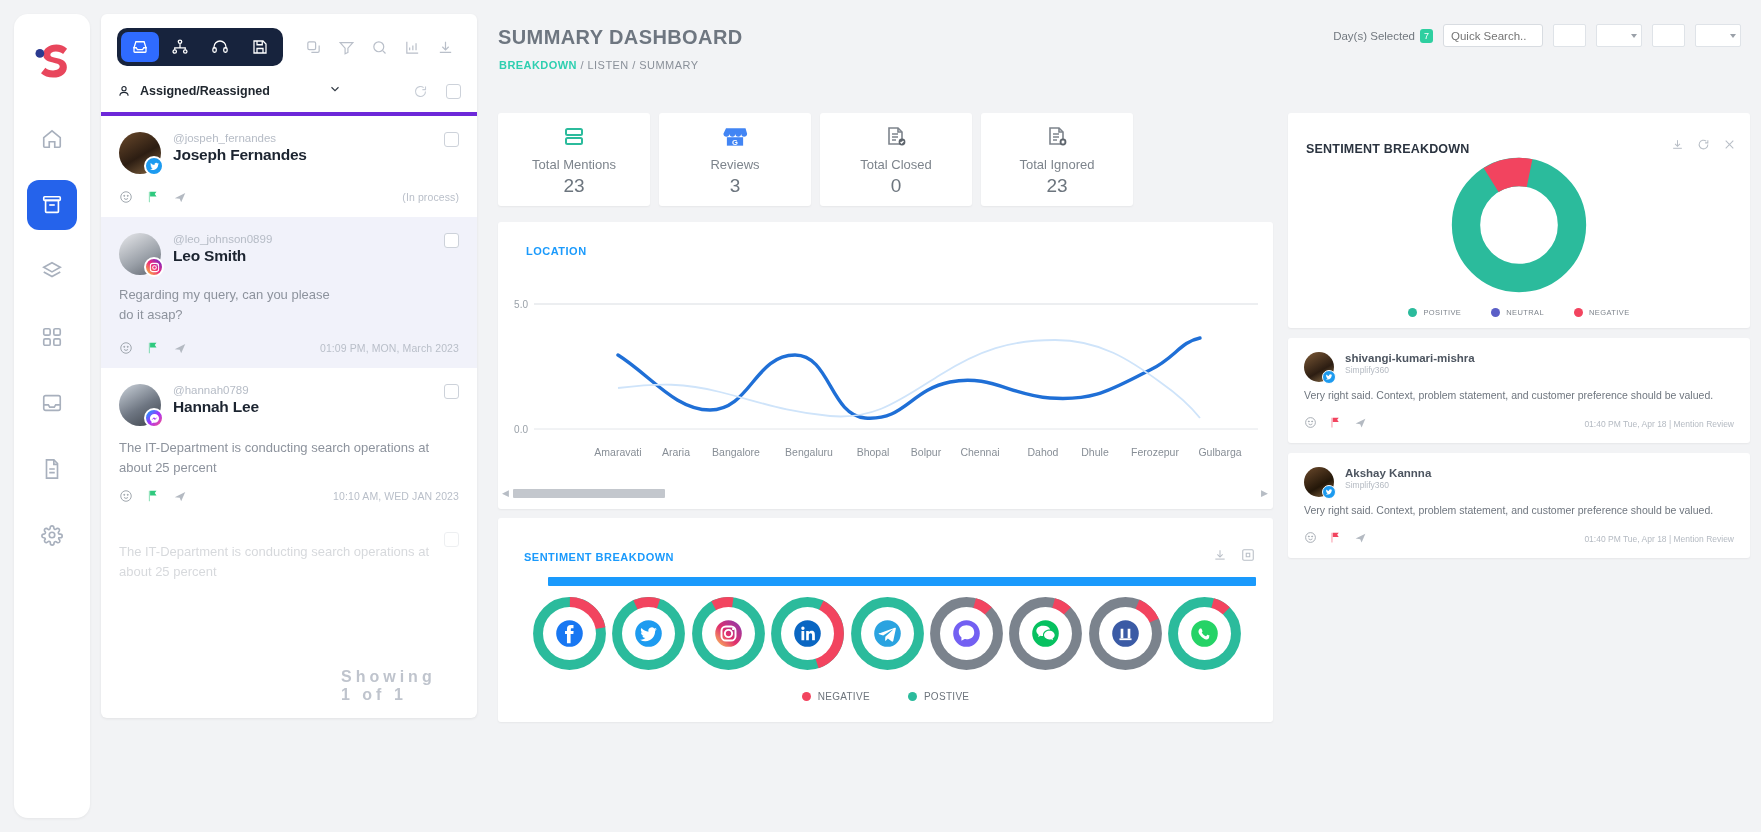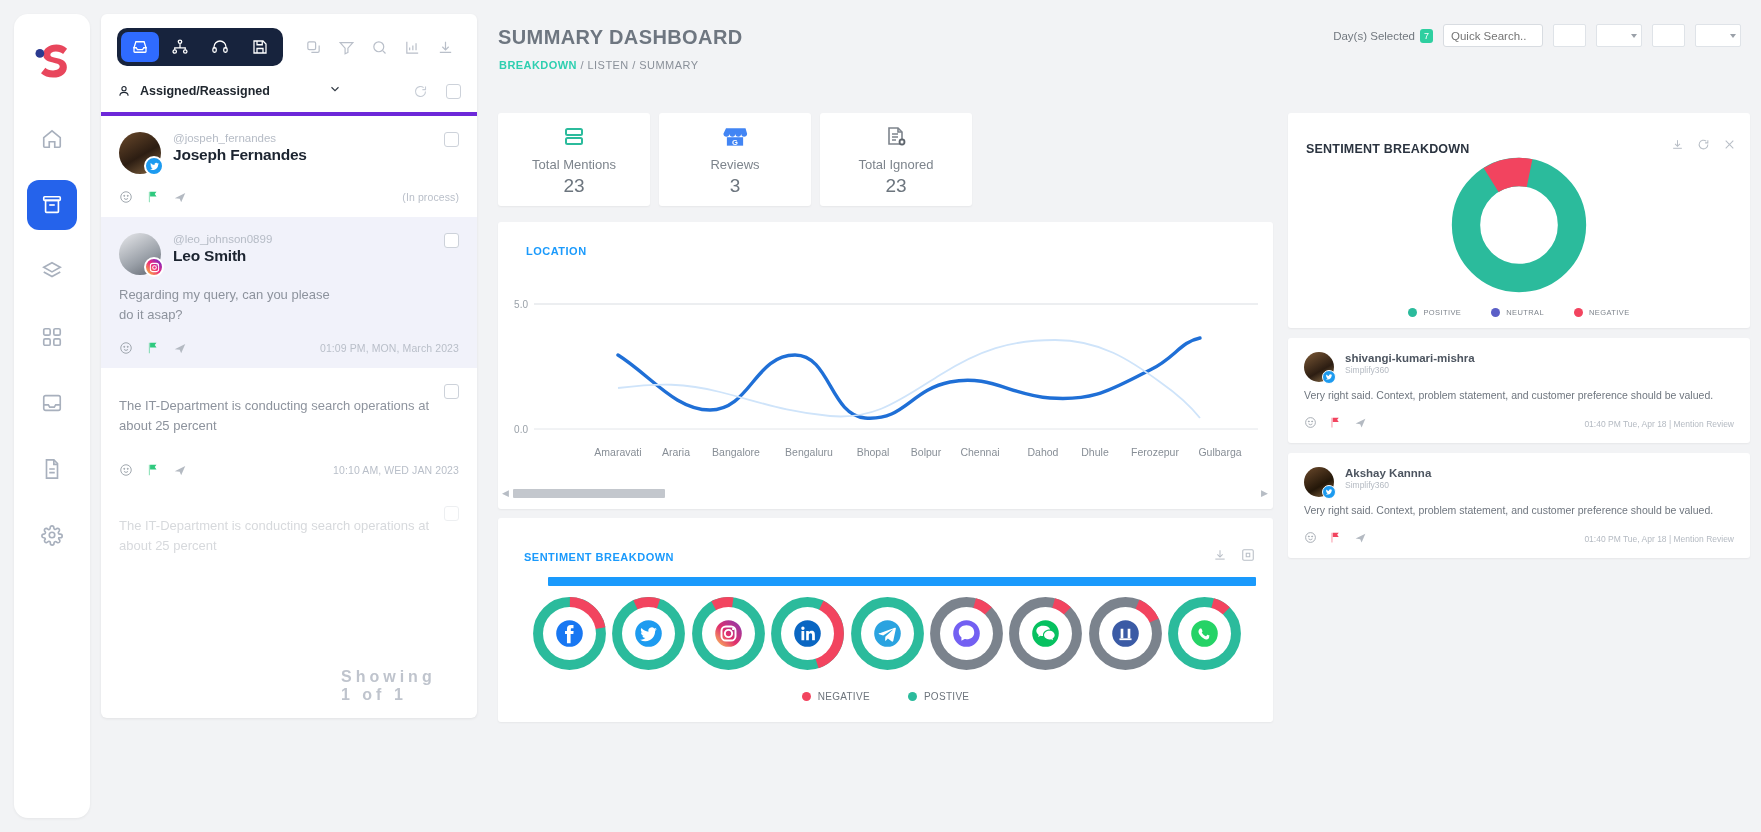--- a/index.html
+++ b/index.html
@@ -408,22 +408,36 @@
           <svg viewBox="0 0 24 24" fill="#b4bac2">
             <path d="M3 14 21 5l-7 16-2.5-6z"></path>
           </svg>
         </span>
       <span class="ts">01:09 PM, MON, March 2023</span>
     </div>
   </div>
 
   <div class="conv">
     <span class="cb-right cbox"></span>
+    <div class="conv-head">
+      <div class="ava-wrap">
+        <span class="ava" style="background:linear-gradient(150deg,#cdd4dc,#6e7682 55%,#3b4149);display:block"></span>
+        <span class="badge-net" style="background:linear-gradient(135deg,#00b2ff,#a033ff 50%,#ff5280)">
+          <svg viewBox="0 0 24 24" fill="#fff">
+              <path d="M12 2C6.3 2 2 6.2 2 11.7c0 3.1 1.4 5.9 3.7 7.6V23l3.4-1.9c.9.3 1.9.4 2.9.4 5.7 0 10-4.2 10-9.8S17.7 2 12 2zm1 13-2.6-2.7L5.5 15l5.4-5.7 2.6 2.7L18.4 9z"></path>
+            </svg>
+        </span>
+      </div>
+      <div>
+        <div class="handle">@hannah0789</div>
+        <div class="cname">Hannah Lee</div>
+      </div>
+    </div>
     <div class="cmsg" style="margin-top:12px">The IT-Department is conducting search operations at about 25 percent</div>
-    <div class="conv-foot" style="margin-top:27px">
+    <div class="conv-foot" style="margin-top:11px">
       <span class="f-ico">
           <svg viewBox="0 0 24 24" fill="none" stroke="#9aa1a9" stroke-width="1.6">
             <circle cx="12" cy="12" r="9"></circle>
             <circle cx="9" cy="10" r=".9" fill="#9aa1a9"></circle>
             <circle cx="15" cy="10" r=".9" fill="#9aa1a9"></circle>
             <path d="M8.5 14.5a5 5 0 0 0 7 0"></path>
           </svg>
         </span>
       <span class="f-ico">
           <svg viewBox="0 0 24 24" fill="#2fc97e">
@@ -489,20 +503,33 @@
       <div class="ik">
         <svg width="26" height="26" viewBox="0 0 24 24">
             <path d="M3 4h18l1.5 5c0 1.6-1.3 2.8-2.8 2.8S17 10.6 17 9c0 1.6-1.2 2.8-2.7 2.8S11.6 10.6 11.6 9c0 1.6-1.2 2.8-2.7 2.8S6.2 10.6 6.2 9c0 1.6-1.3 2.8-2.8 2.8S.6 10.6.6 9z" transform="translate(.7 0)" fill="#4285f4"></path>
             <path d="M4.5 12.2V20h15v-7.8" fill="#4285f4"></path>
             <rect x="9" y="13.5" width="6" height="6.5" fill="#fff" opacity=".0"></rect>
             <text x="12" y="19" font-size="7" fill="#fff" text-anchor="middle" font-family="Liberation Sans, sans-serif" font-weight="700">G</text>
           </svg>
       </div>
       <div class="lab">Reviews</div>
       <div class="val">3</div>
+    </div>
+    <div class="kpi">
+      <div class="ik">
+        <svg width="24" height="24" viewBox="0 0 24 24" fill="none" stroke="#7d848c" stroke-width="1.6">
+            <path d="M5 3h9l4 4v12H5z"></path>
+            <path d="M14 3v4h4"></path>
+            <path d="M8 9h6M8 12h6M8 15h4"></path>
+            <circle cx="18" cy="17" r="3.4" fill="#5d646c" stroke="none"></circle>
+            <path d="m16.6 17 1 1 1.9-2" stroke="#fff" stroke-width="1.3"></path>
+          </svg>
+      </div>
+      <div class="lab">Total Closed</div>
+      <div class="val">0</div>
     </div>
     <div class="kpi">
       <div class="ik">
         <svg width="24" height="24" viewBox="0 0 24 24" fill="none" stroke="#7d848c" stroke-width="1.6">
             <path d="M5 3h9l4 4v12H5z"></path>
             <path d="M14 3v4h4"></path>
             <path d="M8 9h6M8 12h6M8 15h4"></path>
             <circle cx="18" cy="17" r="3.4" fill="#5d646c" stroke="none"></circle>
             <path d="m16.8 15.8 2.4 2.4M19.2 15.8l-2.4 2.4" stroke="#fff" stroke-width="1.3"></path>
           </svg>

